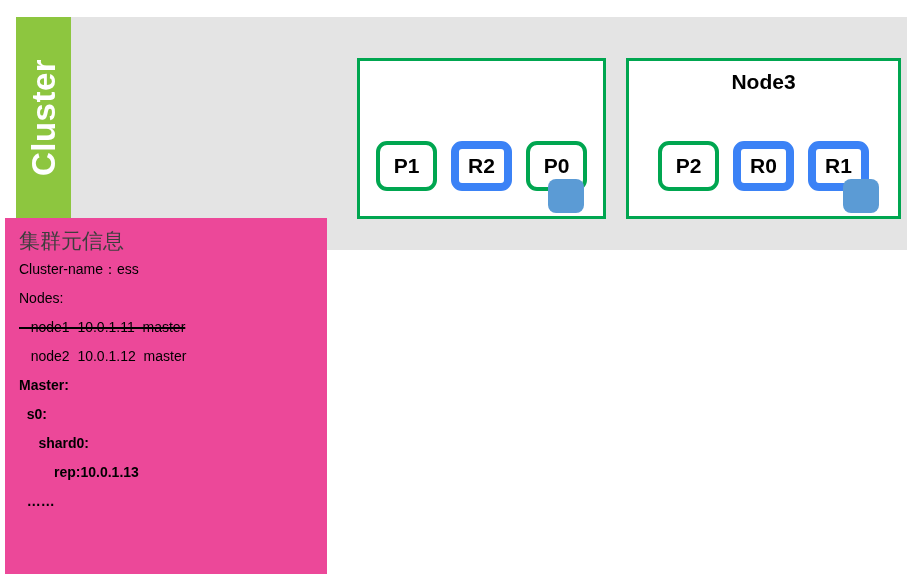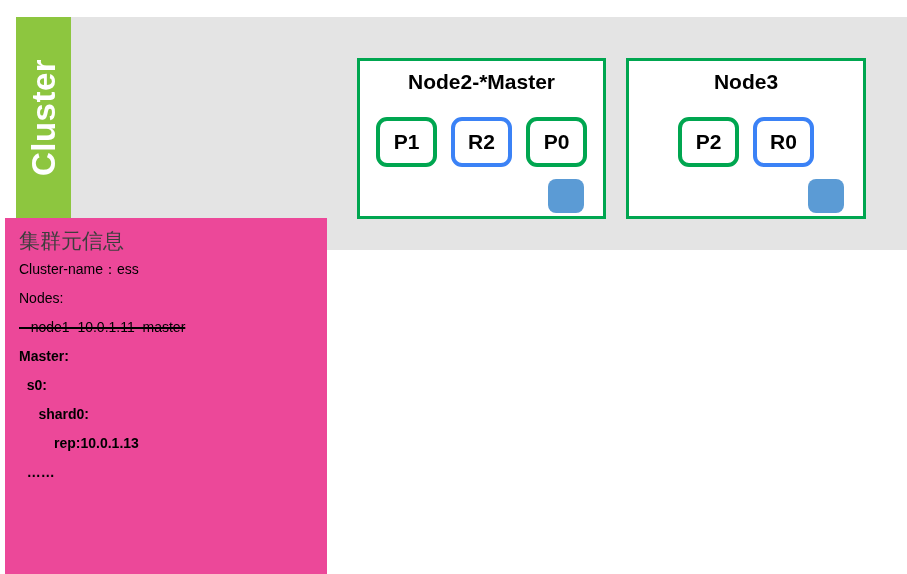--- a/index.html
+++ b/index.html
@@ -54,21 +54,21 @@
   }
 
   
   .node-box {
     position: absolute;
     box-sizing: border-box;
     background: #ffffff;
     border: 3px solid #00A650;
   }
   #node-box-0 { left: 357px; top: 58px; width: 249px; height: 161px; }
-  #node-box-1 { left: 626px; top: 58px; width: 240px; height: 161px; }
+  #node-box-1 { left: 626px; top: 58px; width: 275px; height: 161px; }
 
   .node-title {
     position: absolute;
     left: 0;
     right: 0;
     top: 9px;
     text-align: center;
     font-size: 21px;
     font-weight: bold;
     color: #000000;
@@ -89,23 +89,24 @@
     width: 61px;
     height: 50px;
     border-radius: 11px;
     background: #ffffff;
     display: flex;
     align-items: center;
     justify-content: center;
     font-size: 21px;
     font-weight: bold;
     color: #000000;
+    margin-top: 24px;
   }
   .shard.primary { border: 4px solid #00A650; }
-  .shard.replica { border: 4px solid #3b82f6; }
+  .shard.replica { border: 8px solid #3b82f6; }
 
   .node-badge {
     position: absolute;
     width: 36px;
     height: 34px;
     border-radius: 8px;
     background: #5B9BD5;
     right: 19px;
     top: 118px;
   }
@@ -134,41 +135,42 @@
 </head>
 <body>
 
 <div id="cluster-container"></div>
 
 <div id="cluster-bar">
   <div id="cluster-bar-label">Cluster</div>
 </div>
 
 <div class="node-box" id="node-box-0">
-  <div class="node-title">Node2-*Master</div>
   <div class="shard-row">
     <div class="shard primary">P1</div>
     <div class="shard replica">R2</div>
     <div class="shard primary">P0</div>
   </div>
   <div class="node-badge"></div>
 </div>
 
 <div class="node-box" id="node-box-1">
   <div class="node-title">Node3</div>
   <div class="shard-row">
     <div class="shard primary">P2</div>
     <div class="shard replica">R0</div>
+    <div class="shard replica">R1</div>
   </div>
   <div class="node-badge"></div>
 </div>
 
 <div id="meta-panel">
   <div class="meta-line heading">集群元信息</div>
   <div class="meta-line">Cluster-name：ess</div>
   <div class="meta-line">Nodes:</div>
   <div class="meta-line struck">   node1  10.0.1.11  master</div>
+  <div class="meta-line">   node2  10.0.1.12  master</div>
   <div class="meta-line bold">Master:</div>
   <div class="meta-line bold">  s0:</div>
   <div class="meta-line bold">     shard0:</div>
   <div class="meta-line bold">         rep:10.0.1.13</div>
   <div class="meta-line bold">  ……</div>
 </div>
 
 </body></html>

